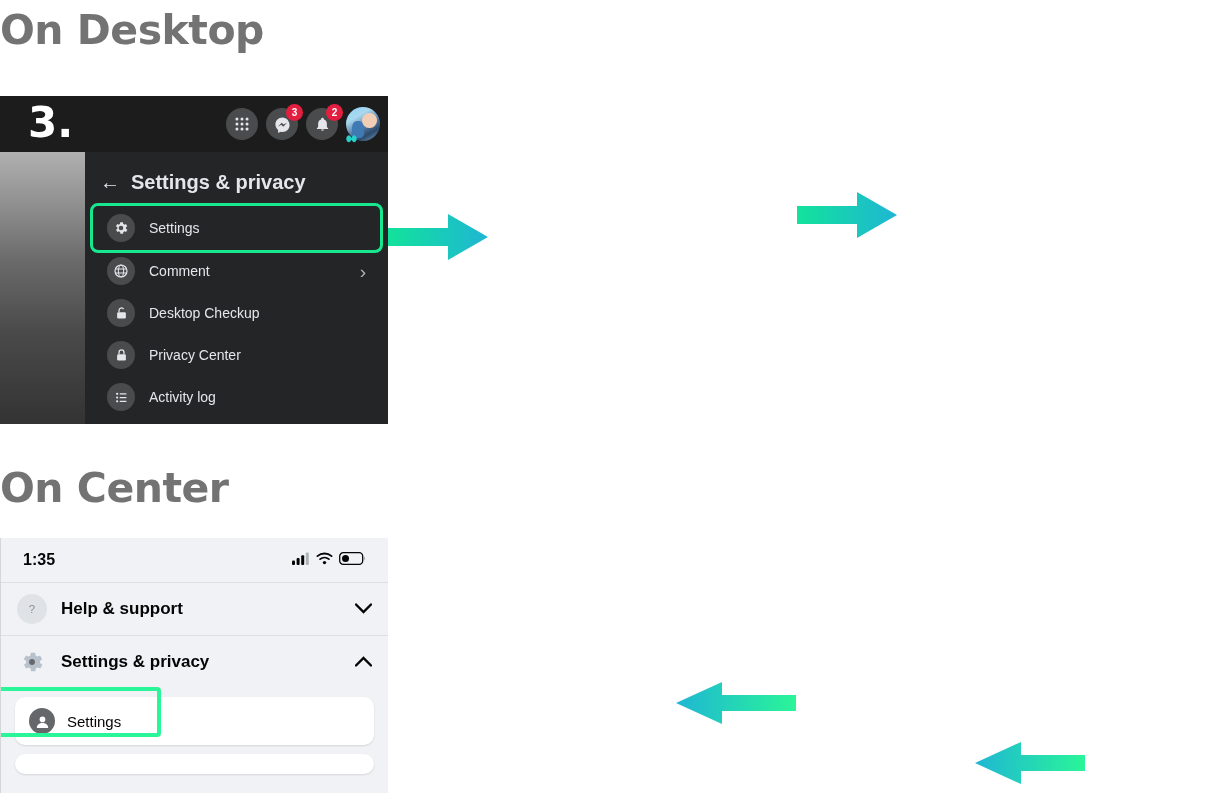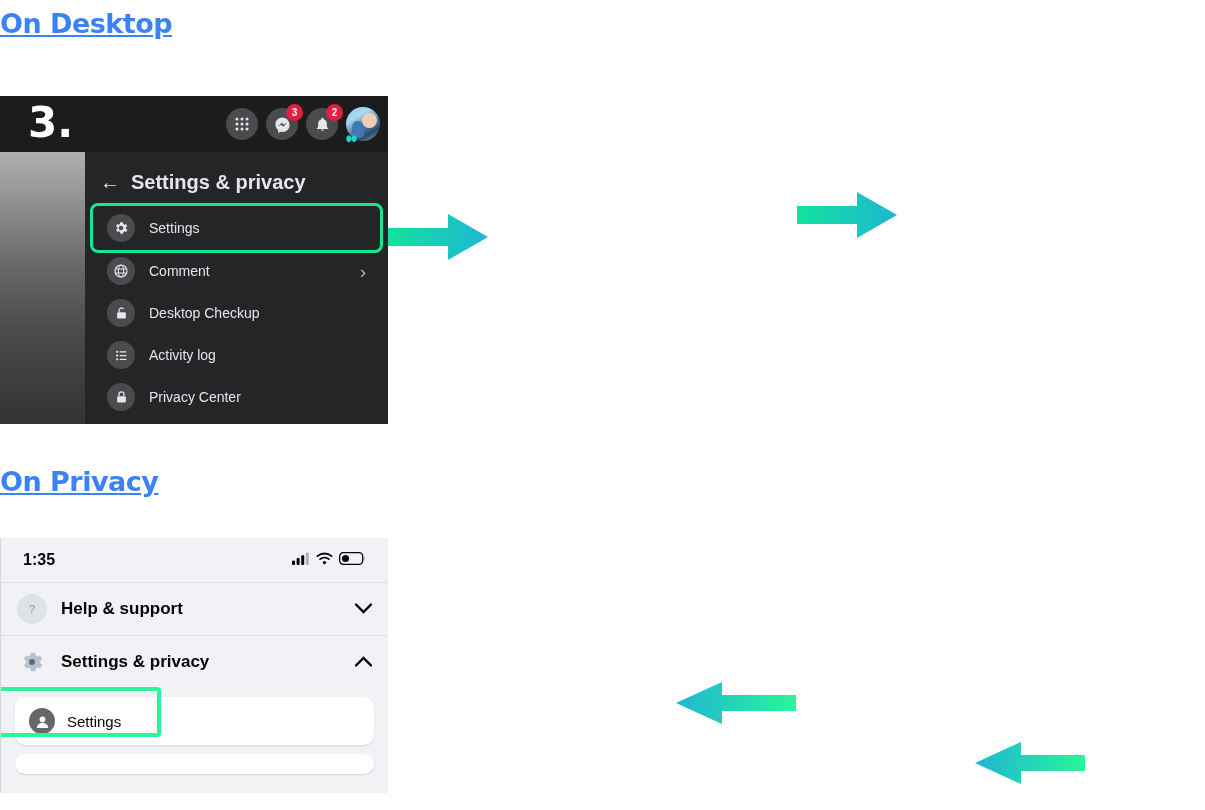--- a/index.html
+++ b/index.html
@@ -2,21 +2,21 @@
 <html><head>
 <meta charset="utf-8">
 <style>
   * { box-sizing: border-box; margin:0; padding:0; }
   html,body { width:1205px; height:810px; background:#fff; overflow:hidden;
     font-family:"Liberation Sans", sans-serif; }
 
   .page { position:relative; width:1205px; height:810px; background:#fff; }
 
   .section-title { font-family:"DejaVu Sans", sans-serif; font-weight:700;
-    font-size:27px; color:#3b82f6; letter-spacing:-0.5px; line-height:1;text-decoration:underline; }
+    font-size:41px; color:#737373; letter-spacing:-0.5px; line-height:1; }
   #title-desktop { position:absolute; left:0; top:10px; }
   #title-mobile  { position:absolute; left:0; top:468px; }
 
   
   .panel { position:absolute; overflow:hidden; }
   .p1 { left:0;   width:388px; }
   .p2 { left:408; width:388px; }
   .p3 { left:817; width:388px; }
   .rowA { top:96px; height:328px; }
   .rowB { top:538px; height:255px; }
@@ -139,21 +139,21 @@
 
   .hl-green { position:absolute; border:4px solid #2af598; border-radius:4px;
     pointer-events:none; }
 </style>
 </head>
 <body>
 
 <div class="page">
 
   <div id="title-desktop" class="section-title">On Desktop</div>
-  <div id="title-mobile" class="section-title">On Privacy</div>
+  <div id="title-mobile" class="section-title">On Center</div>
 
   <div class="panel p1 rowA" id="desktop-panel-1">
     <div class="fb-topbar">
       <div class="step-num">1.</div>
       <div class="topbar-icons">
         <div class="circ">
           <svg width="19" height="19" viewBox="0 0 19 19">
             <g fill="#e4e6eb">
               <circle cx="3.5" cy="3.5" r="2"></circle>
                 <circle cx="9.5" cy="3.5" r="2"></circle>
@@ -351,41 +351,41 @@
               <path fill="#e4e6eb" d="M7 10V7a5 5 0 0 1 9.3-2.5l-1.8 1A3 3 0 0 0 9 7v3z"></path>
               <rect x="5" y="10" width="14" height="10" rx="2" fill="#e4e6eb"></rect>
             </svg>
         </div>
         <div class="mlabel">Desktop Checkup</div>
       </div>
 
       <div class="mitem">
         <div class="mic">
           <svg width="15" height="15" viewBox="0 0 24 24">
+              <path d="M8 10V7a4 4 0 0 1 8 0v3" fill="none" stroke="#e4e6eb" stroke-width="2"></path>
+              <rect x="5" y="10" width="14" height="10" rx="2" fill="#e4e6eb"></rect>
+            </svg>
+        </div>
+        <div class="mlabel">Privacy Center</div>
+      </div>
+
+      <div class="mitem">
+        <div class="mic">
+          <svg width="15" height="15" viewBox="0 0 24 24">
               <g fill="#e4e6eb">
             <circle cx="5" cy="6" r="1.8"></circle>
                 <rect x="9" y="5" width="11" height="2.2" rx="1"></rect>
             <circle cx="5" cy="12" r="1.8"></circle>
                 <rect x="9" y="11" width="11" height="2.2" rx="1"></rect>
             <circle cx="5" cy="18" r="1.8"></circle>
                 <rect x="9" y="17" width="11" height="2.2" rx="1"></rect>
           </g>
             </svg>
         </div>
         <div class="mlabel">Activity log</div>
-      </div>
-
-      <div class="mitem">
-        <div class="mic">
-          <svg width="15" height="15" viewBox="0 0 24 24">
-              <path d="M8 10V7a4 4 0 0 1 8 0v3" fill="none" stroke="#e4e6eb" stroke-width="2"></path>
-              <rect x="5" y="10" width="14" height="10" rx="2" fill="#e4e6eb"></rect>
-            </svg>
-        </div>
-        <div class="mlabel">Privacy Center</div>
       </div>
 
       <div class="mitem" style="opacity:.9">
         
         
       </div>
     </div>
   </div>
 
   <svg style="position:absolute;left:797px;top:190px;width:100px;height:50px;" viewBox="0 0 100 50">

